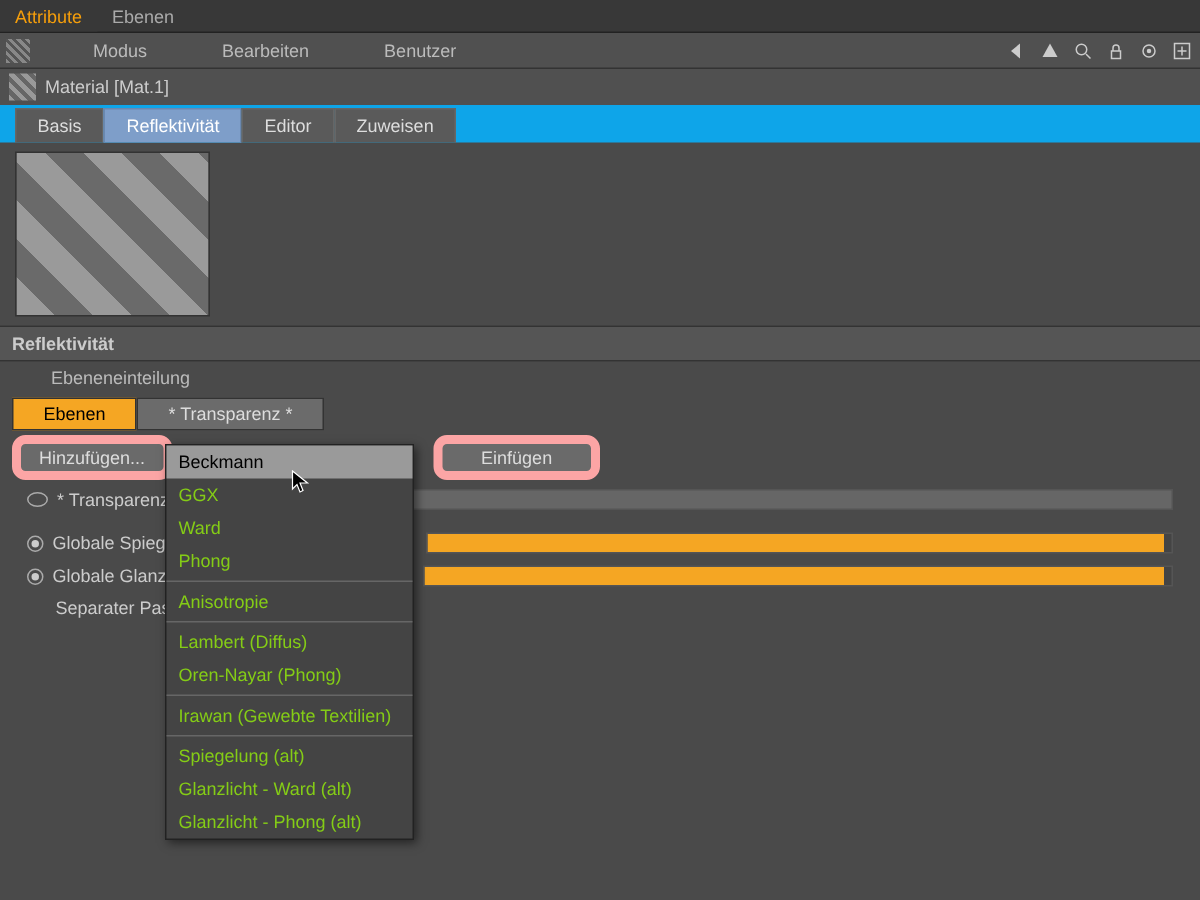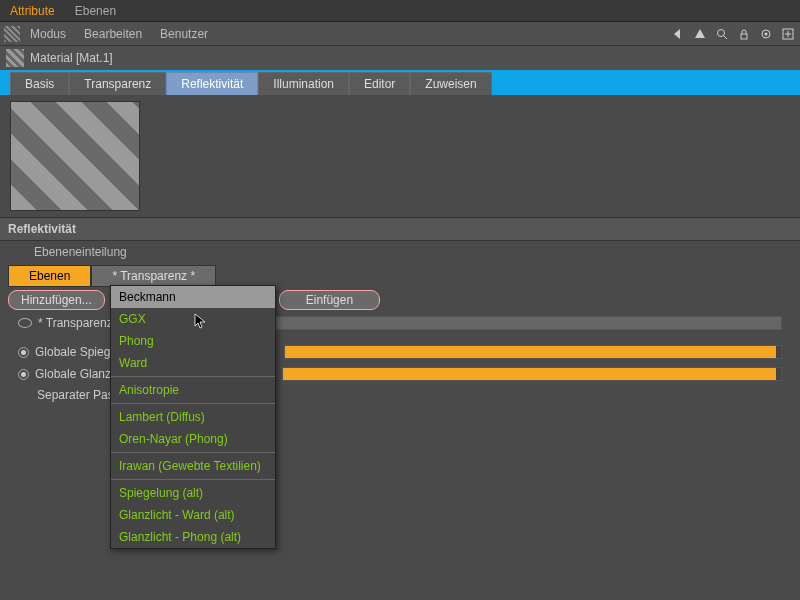--- a/index.html
+++ b/index.html
@@ -5,21 +5,21 @@
   * { box-sizing: border-box; margin: 0; padding: 0; font-family: -apple-system, Arial, sans-serif; font-size: 12px; }
   body { background: #4a4a4a; color: #ccc; width: 800px; height: 600px; overflow: hidden; }
   
   .top-tabs { display: flex; background: #383838; border-bottom: 1px solid #222; height: 22px; }
   .top-tab { padding: 4px 10px; color: #aaa; cursor: pointer; }
   .top-tab.active { color: #f59e0b; background: #383838; }
   
   .menubar { display: flex; align-items: center; background: #505050; border-bottom: 1px solid #333; height: 24px; padding: 0 4px; justify-content: space-between; }
   .menu-left { display: flex; align-items: center; gap: 2px; }
   .hatch-small { width: 16px; height: 16px; background: repeating-linear-gradient(45deg,#888 0 2px,#555 2px 4px); }
-  .menu-item { padding: 3px 8px; color: #bbb; cursor: pointer; }
+  .menu-item { padding: 3px 8px; color: #bbb; cursor: pointer; margin-left: 32px; }
   .menu-right { display: flex; gap: 6px; align-items: center; }
   .ticon { width: 16px; height: 16px; color: #ccc; display: inline-flex; align-items: center; justify-content: center; }
   
   .material-row { display: flex; align-items: center; gap: 6px; background: #505050; height: 24px; padding: 0 6px; }
   .hatch-mat { width: 18px; height: 18px; background: repeating-linear-gradient(45deg,#999 0 3px,#666 3px 6px); }
   .material-label { color: #ccc; }
   
   .chan-tabs { display: flex; background: #0ea5e9; padding: 2px 6px 0 10px; gap: 0; }
   .chan-tab { padding: 4px 14px; background: #5a5a5a; color: #ddd; border: 1px solid #666; border-bottom: none; cursor: pointer; }
   .chan-tab.active { background: #7e9ec9; color: #fff; border-color: #6a88b0; }
@@ -29,33 +29,33 @@
   
   .section-header { background: #555; color: #ccc; font-weight: bold; padding: 4px 8px; border-top: 1px solid #333; border-bottom: 1px solid #333; }
   .sub-label { padding: 4px 34px; color: #bbb; }
   
   .layer-tabs { display: flex; padding: 0 8px; gap: 0; margin-top: 2px; }
   .ltab { padding: 3px 20px; border: 1px solid #333; cursor: pointer; }
   .ltab.gold { background: #f5a623; color: #000; }
   .ltab.grey { background: #6b6b6b; color: #ddd; }
   
   .toolbar-row { display: flex; align-items: center; gap: 4px; padding: 3px 8px; position: relative; }
-  .btn { background: #6a6a6a; color: #ddd; border: 1px solid #fca5a5; border-radius: 9px; padding: 2px 12px; cursor: pointer; }
+  .btn { background: #6a6a6a; color: #ddd; border: 6px solid #fca5a5; border-radius: 9px; padding: 2px 12px; cursor: pointer; }
   .btn.long { padding: 2px 26px; }
   
   .item-row { display: flex; align-items: center; padding: 3px 18px; gap: 6px; }
   .eye { width: 14px; height: 10px; border: 1px solid #aaa; border-radius: 50%; display: inline-block; }
   .bar { flex: 1; height: 14px; background: #666; border: 1px solid #555; margin-left: 4px; }
   .bar.gold { background: linear-gradient(to right,#f5a623 0 99%, #444 99%); }
   .stepper { width: 12px; height: 14px; background: #555; border: 1px solid #444; }
   .radio { width: 11px; height: 11px; border: 1px solid #aaa; border-radius: 50%; display: inline-block; }
   .radio.on::after { content: ""; display: block; width: 5px; height: 5px; background: #ccc; border-radius: 50%; margin: 2px; }
   .num { width: 44px; height: 16px; background: #555; border: 1px solid #444; text-align: right; padding-right: 3px; color: #ddd; }
   
-  .dropdown { position: absolute; left: 110px; top: 285px; width: 166px; background: #444; border: 1px solid #222; box-shadow: 2px 2px 6px rgba(0,0,0,0.5); z-index: 50; }
+  .dropdown { position: absolute; left: 110px; top: 296px; width: 166px; background: #444; border: 1px solid #222; box-shadow: 2px 2px 6px rgba(0,0,0,0.5); z-index: 50; }
   .dd-item { padding: 4px 8px; color: #84cc16; cursor: pointer; }
   .dd-item.hi { background: #9a9a9a; color: #000; }
   .dd-sep { border-top: 1px solid #666; margin: 2px 0; }
   
   .cursor { position: absolute; left: 194px; top: 313px; z-index: 60; pointer-events: none; }
 </style>
 </head>
 <body>
 
 <div class="top-tabs">
@@ -109,23 +109,21 @@
   </div>
 </div>
 
 <div class="material-row">
   <span class="hatch-mat"></span>
   <span class="material-label">Material [Mat.1]</span>
 </div>
 
 <div class="chan-tabs">
   <div class="chan-tab">Basis</div>
-  <div class="chan-tab">Transparenz</div>
   <div class="chan-tab active">Reflektivität</div>
-  <div class="chan-tab">Illumination</div>
   <div class="chan-tab">Editor</div>
   <div class="chan-tab">Zuweisen</div>
 </div>
 
 <div class="preview-area">
   <div class="preview-swatch"></div>
 </div>
 
 <div class="section-header">Reflektivität</div>
 <div class="sub-label">Ebeneneinteilung</div>
@@ -170,22 +168,22 @@
 </div>
 
 <div class="item-row">
   <span style="width:13px"></span>
   <span>Separater Pass</span>
 </div>
 
 <div class="dropdown" id="dd">
     <div class="dd-item hi">Beckmann</div>
     <div class="dd-item">GGX</div>
+    <div class="dd-item">Ward</div>
     <div class="dd-item">Phong</div>
-    <div class="dd-item">Ward</div>
     <div class="dd-sep"></div>
     <div class="dd-item">Anisotropie</div>
     <div class="dd-sep"></div>
     <div class="dd-item">Lambert (Diffus)</div>
     <div class="dd-item">Oren-Nayar (Phong)</div>
     <div class="dd-sep"></div>
     <div class="dd-item">Irawan (Gewebte Textilien)</div>
     <div class="dd-sep"></div>
     <div class="dd-item">Spiegelung (alt)</div>
     <div class="dd-item">Glanzlicht - Ward (alt)</div>

